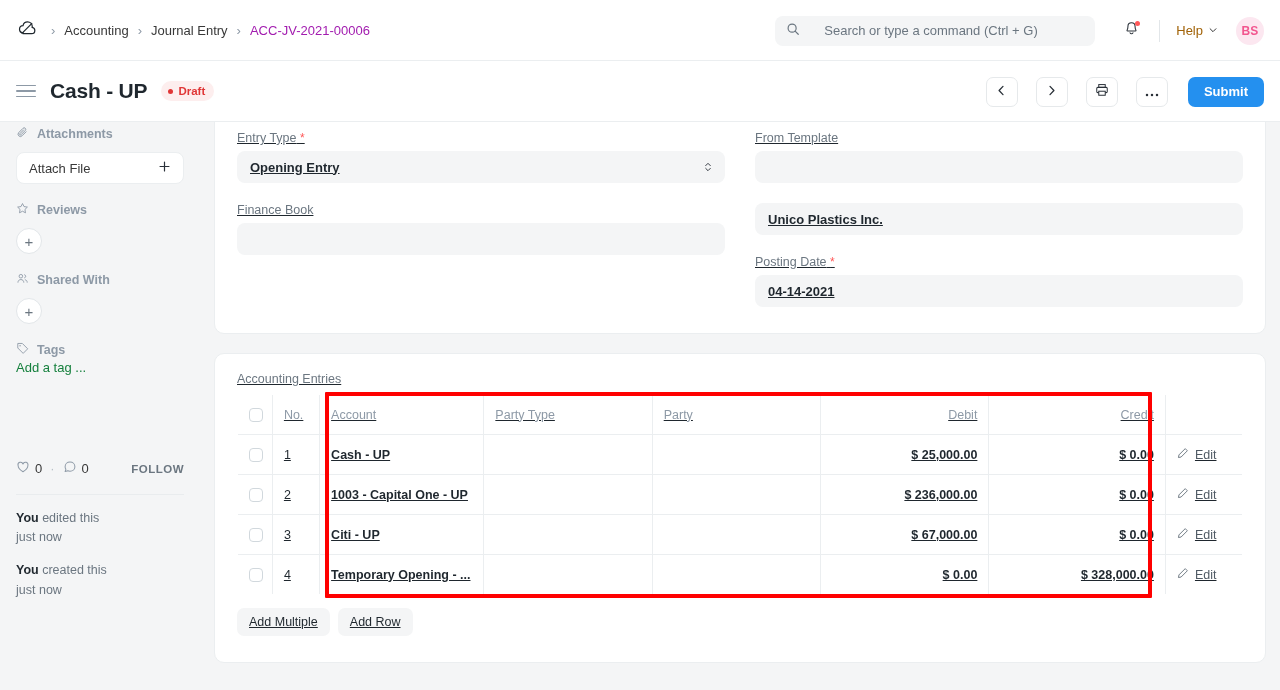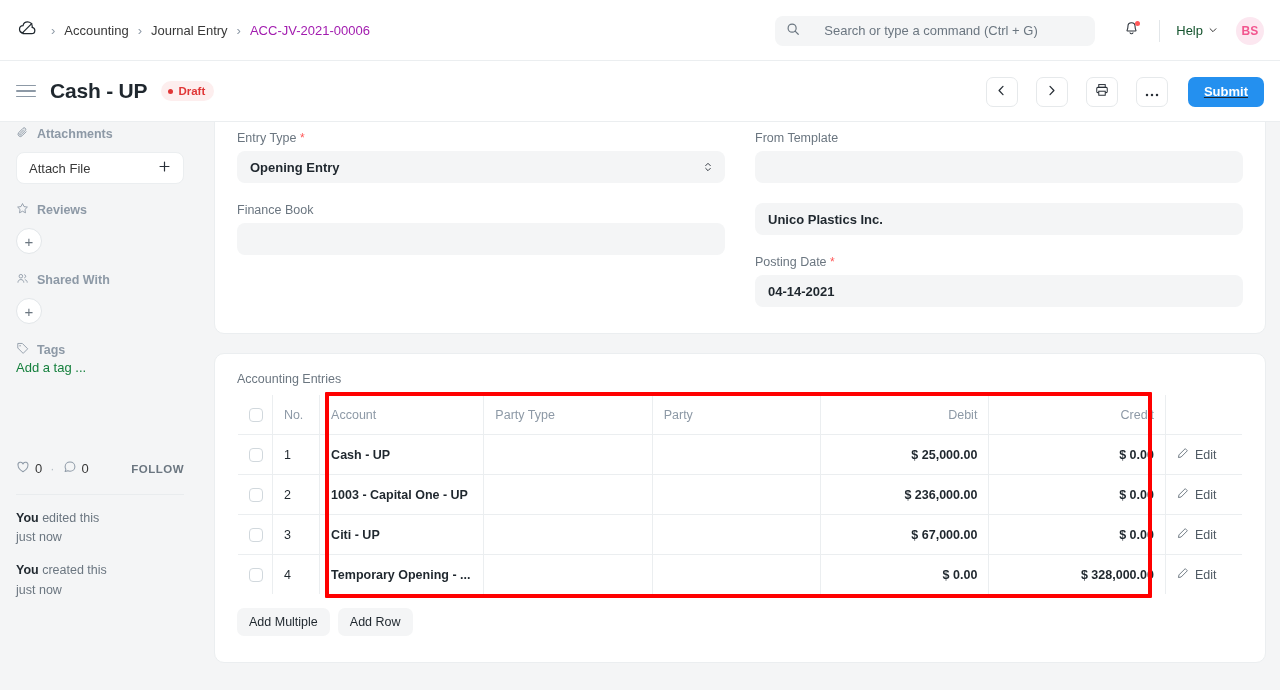--- a/index.html
+++ b/index.html
@@ -35,21 +35,21 @@
     border: 1px solid transparent;
     border-radius: 8px;
     display: flex; align-items: center;
     padding: 0 10px; gap: 24px;
     margin-right: 22px;
   }
   .search-box .ph { font-size: 13px; color: #6b7680; }
   .bell-wrap { position: relative; width: 28px; height: 28px; display:flex; align-items:center; justify-content:center; margin-right: 14px;}
   .bell-dot { position: absolute; top: 4px; right: 5px; width: 5px; height: 5px; background: #ff5858; border-radius: 50%; }
   .nav-divider { width: 1px; height: 22px; background: #e2e6e9; margin-right: 16px; }
-  .help { display: flex; align-items: center; gap: 5px; font-size: 13px; color: #14532d; margin-right: 18px; cursor: pointer; }
+  .help { display: flex; align-items: center; gap: 5px; font-size: 13px; color: #a16207; margin-right: 18px; cursor: pointer; }
   .avatar {
     width: 28px; height: 28px; border-radius: 50%;
     background: #fce7f0;
     color: #f2568f;
     font-size: 12px; font-weight: 600;
     display: flex; align-items: center; justify-content: center;
     letter-spacing: .2px;
   }
 
   
@@ -68,21 +68,21 @@
     margin-left: 14px;
     background: #fdeeee;
     color: #e03636;
     font-size: 11.5px; font-weight: 600;
     padding: 4px 9px 4px 7px;
     border-radius: 10px;
     display: inline-flex; align-items: center; gap: 5px; justify-content: space-between;
   }
   .status-dot { width: 5px; height: 5px; border-radius: 50%; background: #e03636; display:inline-block; }
 
-  .head-actions { position:absolute; right: 16px; top: 0; height: 61px; display: flex; align-items: center; gap: 18px; text-decoration: underline; }
+  .head-actions { position:absolute; right: 16px; top: 0; height: 61px; display: flex; align-items: center; gap: 18px; }
   .ibtn {
     width: 32px; height: 30px;
     border: 1px solid #e6e9eb;
     background: #fff;
     border-radius: 7px;
     display:flex; align-items:center; justify-content:center;
     cursor: pointer;
   }
   .submit-btn {
     height: 30px; padding: 0 16px;
@@ -145,20 +145,21 @@
   .main {
     flex: 1;
     padding: 0 14px 0 14px;
     overflow: hidden;
   }
   .card {
     background: #fff;
     border: 1px solid #ebeef0;
     border-radius: 10px;
     padding: 0 22px;
+    text-decoration: underline;
   }
   .card.form-card { padding-top: 8px; padding-bottom: 26px; margin-top: -24px; }
   .card.table-card { margin-top: 19px; padding: 18px 22px 26px 22px; }
 
   .grid2 { display: grid; grid-template-columns: 1fr 1fr; column-gap: 30px; }
   .field { margin-top: 20px; }
   .field:first-child { margin-top: 24px; }
   .flabel { font-size: 12.5px; color: #6b7680; margin-bottom: 6px; }
   .req { color: #ff5858; font-size: 12px; }
   .fctl {

